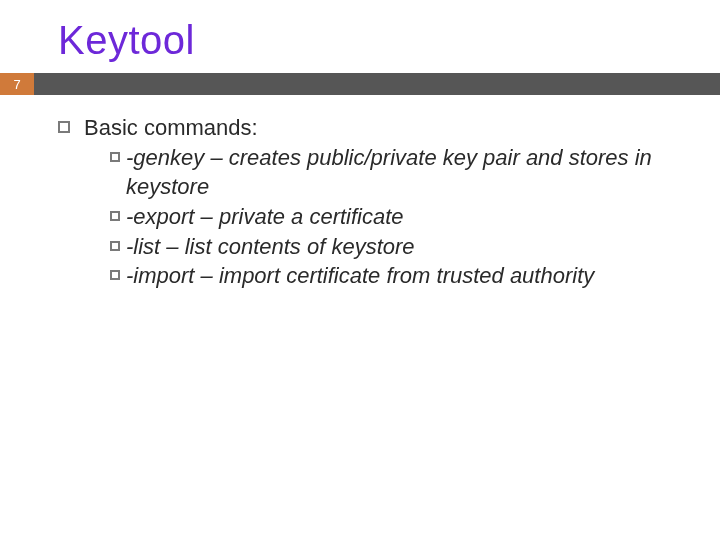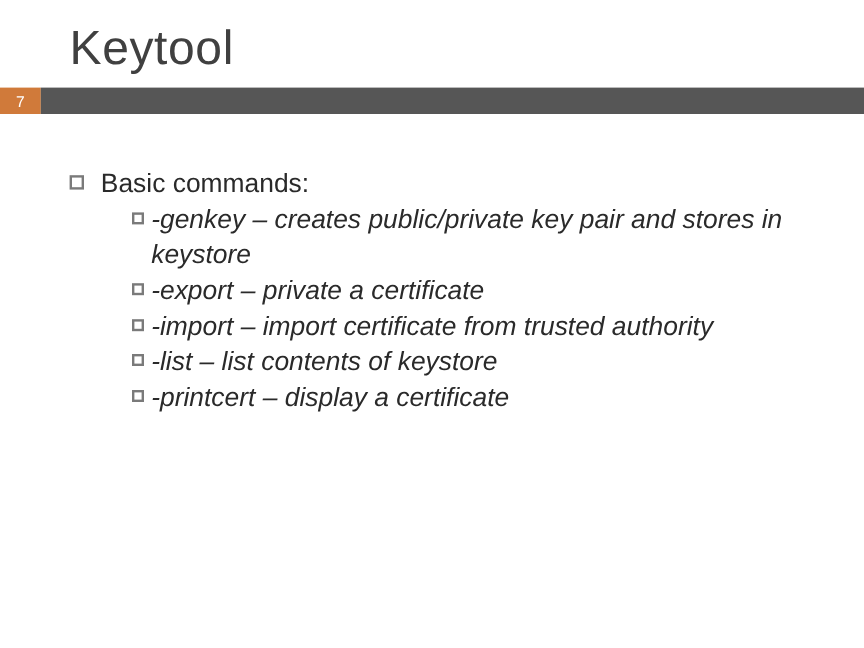--- a/index.html
+++ b/index.html
@@ -11,21 +11,21 @@
     color: #333;
     position: relative;
     overflow: hidden;
   }
   .title-row {
     padding: 18px 0 10px 58px;
   }
   .title {
     font-size: 40px;
     font-weight: 400;
-    color: #404040;
+    color: #6d28d9;
     letter-spacing: 0.5px;
   }
   .bar {
     display: flex;
     height: 22px;
     width: 100%;
   }
   .page-num {
     width: 34px;
     background: #d07a3a;
@@ -37,21 +37,20 @@
   }
   .bar-fill {
     flex: 1;
     background: #565656;
   }
   .content {
     padding: 18px 40px 0 58px;
     font-size: 22px;
     line-height: 1.35;
     color: #2a2a2a;
-    margin-top: 25px;
   }
   .top-item {
     display: flex;
     align-items: flex-start;
   }
   .square {
     display: inline-block;
     width: 12px;
     height: 12px;
     border: 2px solid #7a7a7a;
@@ -105,33 +104,27 @@
       <div class="sub">
         <span class="square small"></span>
         <div class="line">
           <span class="cmd">-export</span><span> – private a certificate</span>
         </div>
       </div>
 
       <div class="sub">
         <span class="square small"></span>
         <div class="line">
-          <span class="cmd">-import</span><span> – import certificate from trusted authority</span>
-        </div>
-      </div>
-
-      <div class="sub">
-        <span class="square small"></span>
-        <div class="line">
           <span class="cmd">-list</span><span> – list contents of keystore</span>
         </div>
       </div>
 
       <div class="sub">
         <span class="square small"></span>
         <div class="line">
-          <span class="cmd">-printcert</span><span> – display a certificate</span>
+          <span class="cmd">-import</span><span> – import certificate from trusted authority</span>
         </div>
       </div>
+
 
     </div>
   </div>
 </div>
 
 </body></html>

